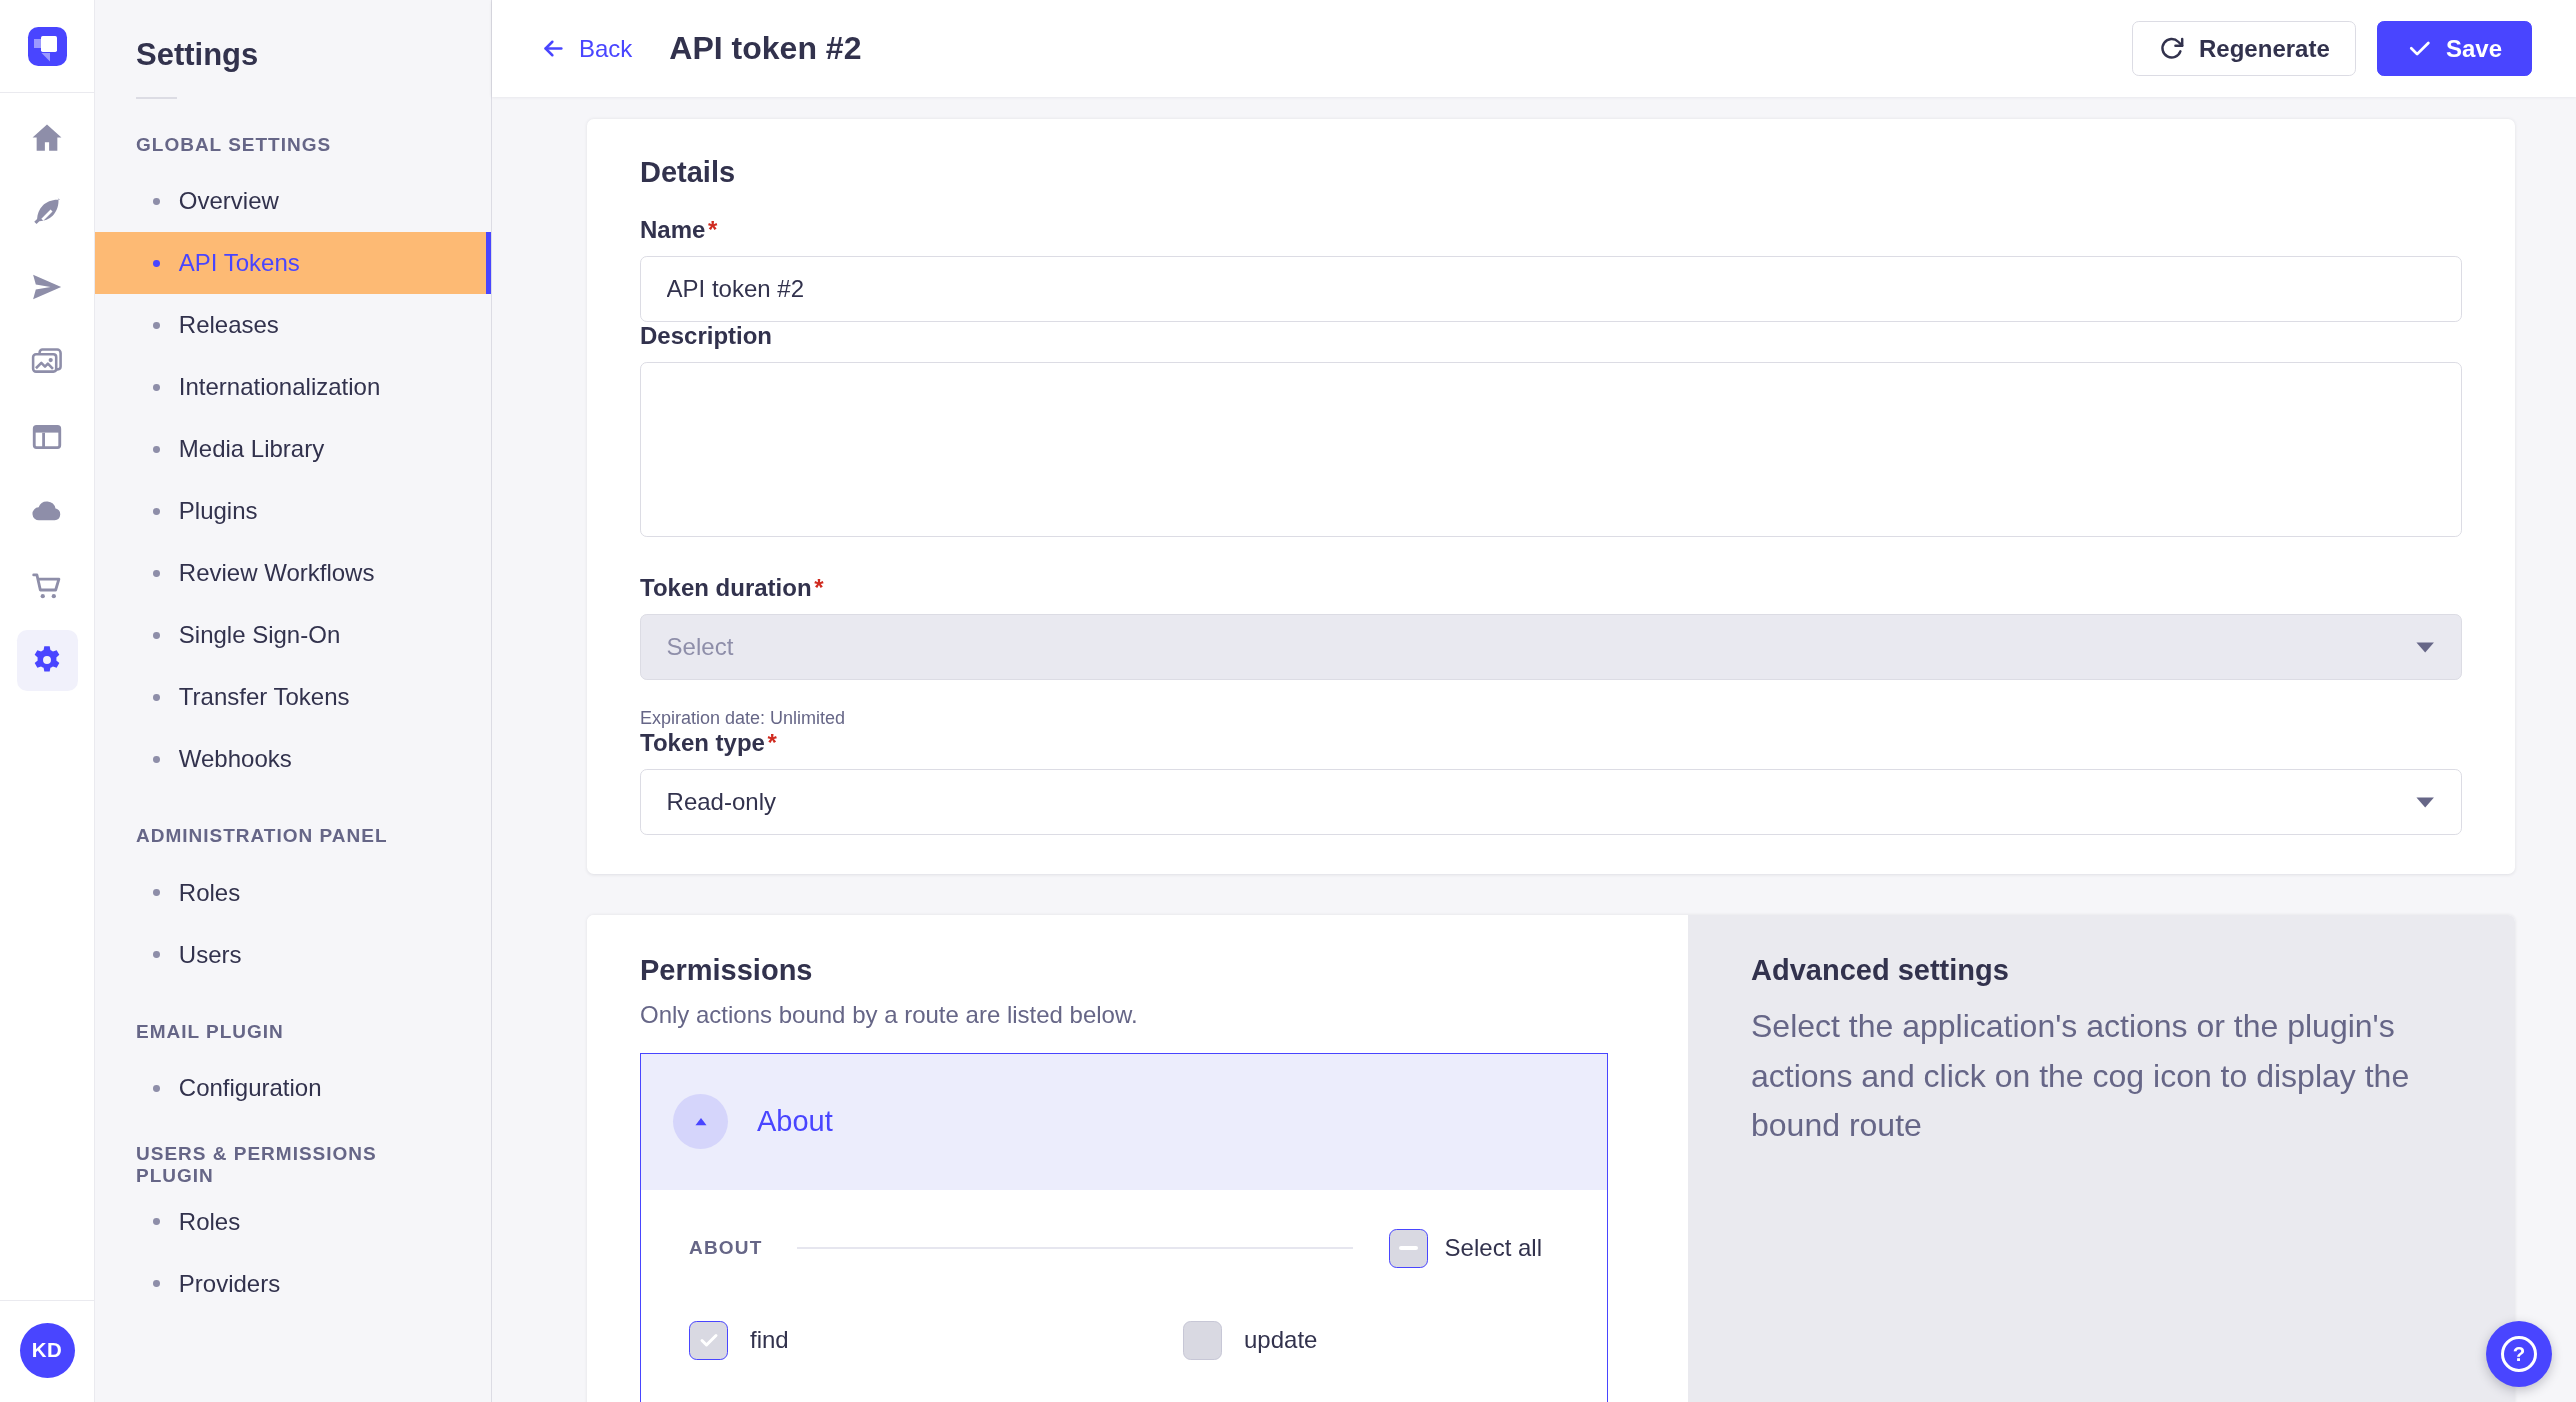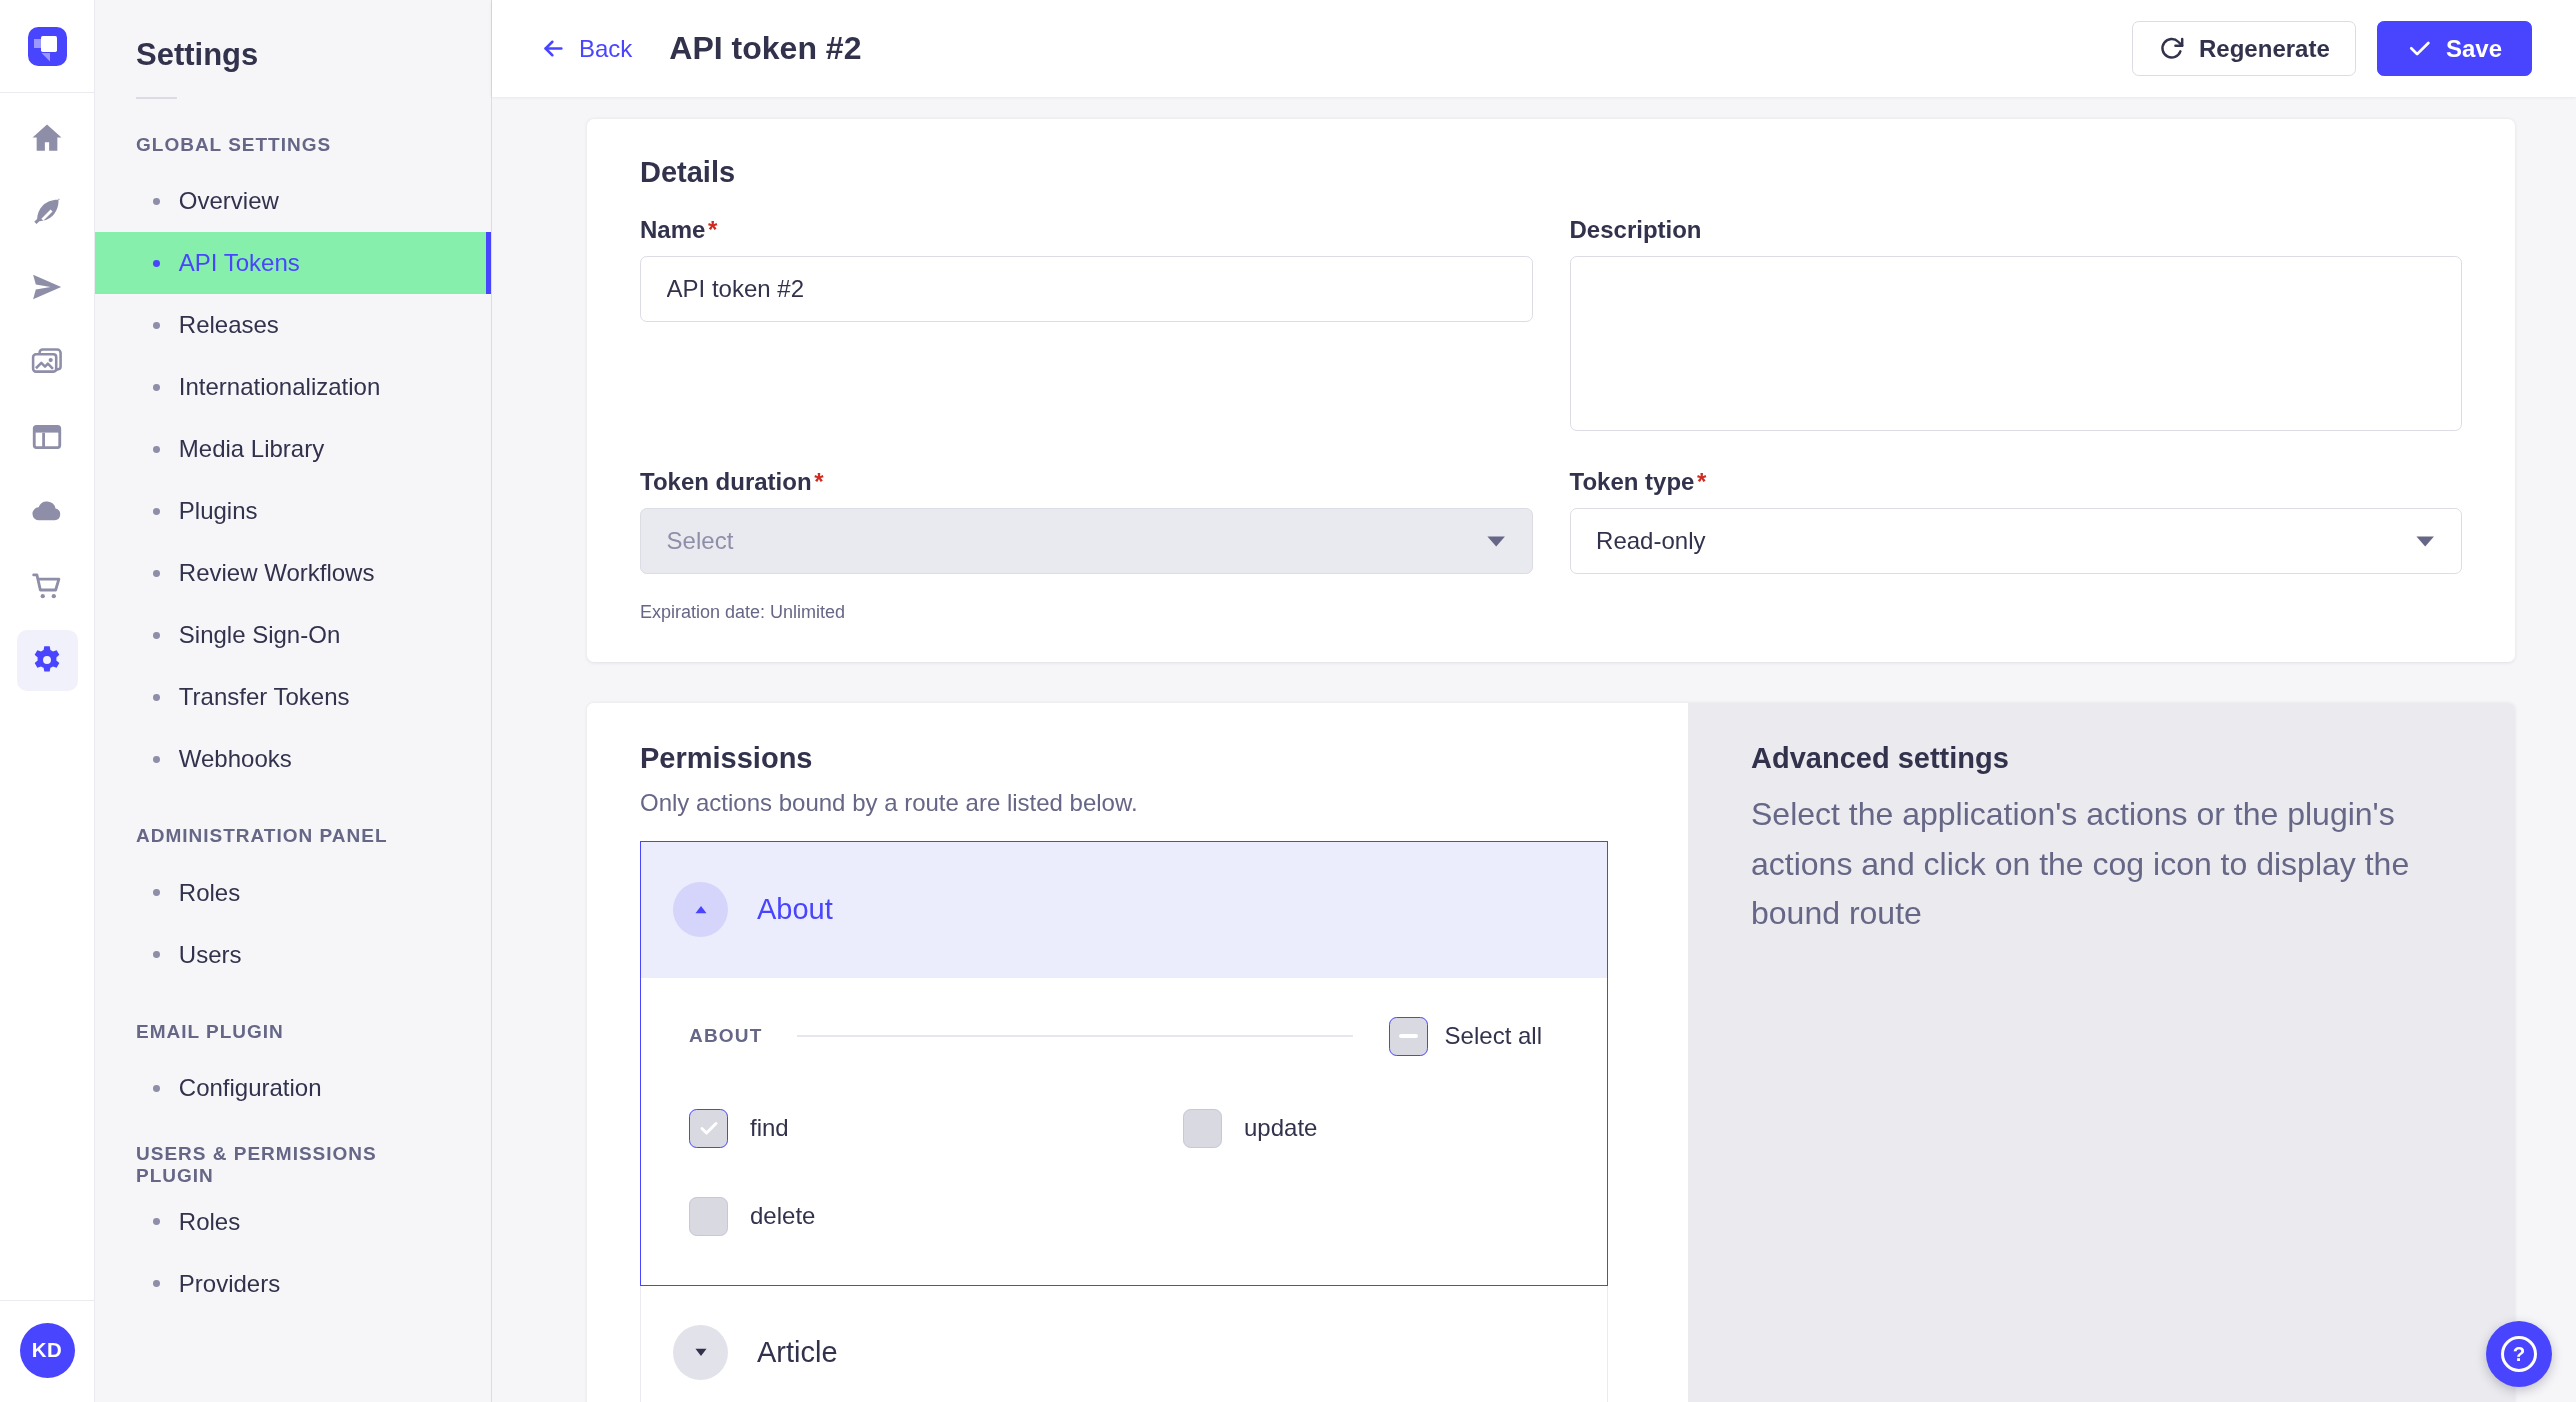--- a/index.html
+++ b/index.html
@@ -27,21 +27,21 @@
   
   .sidebar { width:397px; flex:0 0 397px; background:#f6f6f9; border-right:0.9px solid #dcdce4; overflow:hidden; }
   .side-head { padding:37px 41px 0; }
   .side-title { font-size:31px; font-weight:700; color:#32324d; }
   .side-title-divider { width:41px; height:1.7px; background:#dcdce4; margin-top:24px; }
   .side-section { margin-top:29px; }
   .side-label { padding:0 41px; font-size:19px; font-weight:700; letter-spacing:1px; color:#666687; height:34px;
                 display:flex; align-items:center; margin-bottom:8.5px; }
   .side-item { height:62px; display:flex; align-items:center; padding-left:58px; gap:19px; font-size:24px; color:#32324d; cursor:pointer; }
   .side-item .bullet { width:6.8px; height:6.8px; border-radius:50%; background:#8e8ea9; flex:0 0 auto; }
-  .side-item.active { background:#86efac; color:#4945ff; font-weight:500; border-right:5.1px solid #4945ff; }
+  .side-item.active { background:#fdba74; color:#4945ff; font-weight:500; border-right:5.1px solid #4945ff; }
   .side-item.active .bullet { background:#4945ff; }
 
   
   .main { flex:1; display:flex; flex-direction:column; min-width:0; }
   .topbar { height:97px; flex:0 0 97px; background:#ffffff; display:flex; align-items:center; justify-content:space-between;
             padding:0 44px 0 48px; position:relative; z-index:2; box-shadow:0 0.9px 3.4px rgba(33,33,52,.1); }
   .topbar-left { display:flex; align-items:center; }
   .back-link { display:flex; align-items:center; gap:12px; color:#4945ff; font-size:24px; font-weight:500; cursor:pointer; text-decoration:none; }
   .back-link svg { width:27px; height:27px; }
   .page-title { margin-left:37px; font-size:32px; font-weight:700; color:#32324d; }
@@ -51,21 +51,21 @@
   .btn-secondary svg { width:27px; height:27px; }
   .btn-primary { background:#4945ff; border:1.7px solid #4945ff; color:#ffffff; padding:0 29px; }
   .btn-primary svg { width:25.6px; height:25.6px; }
 
   .page-body { flex:1; background:#f6f6f9; padding:22px 61px 0 95px; overflow:hidden; }
   .card { background:#ffffff; border-radius:6.8px; box-shadow:0 0.9px 3.4px rgba(33,33,52,.1); }
   .card-h2 { font-size:29px; font-weight:600; color:#32324d; }
 
   
   .details-card { padding:37px 53px 39px; }
-  .form-grid { display:grid; grid-template-columns:1fr 1fr; column-gap:37px; margin-top:27px; }
+  .form-grid { display:grid; grid-template-columns:1fr; column-gap:37px; margin-top:27px; }
   .form-grid.second { margin-top:34px; }
   .field-label { font-size:24px; font-weight:600; color:#32324d; margin-bottom:12px; display:flex; }
   .req { color:#d02b20; margin-left:2.6px; }
   .text-input { width:100%; height:66px; border:1.7px solid #dcdce4; border-radius:6.8px; padding:0 25.6px;
                 font-size:24px; color:#32324d; background:#fff; font-family:"Liberation Sans",sans-serif; }
   .textarea { width:100%; height:175px; border:1.7px solid #dcdce4; border-radius:6.8px; padding:19px 25.6px;
               font-size:24px; color:#32324d; background:#fff; resize:none; font-family:"Liberation Sans",sans-serif; }
   .select { width:100%; height:66px; border:1.7px solid #dcdce4; border-radius:6.8px; padding:0 25.6px;
             display:flex; align-items:center; justify-content:space-between; background:#fff; cursor:pointer; }
   .select.disabled { background:#e9e9f0; border-color:#dcdce4; }

